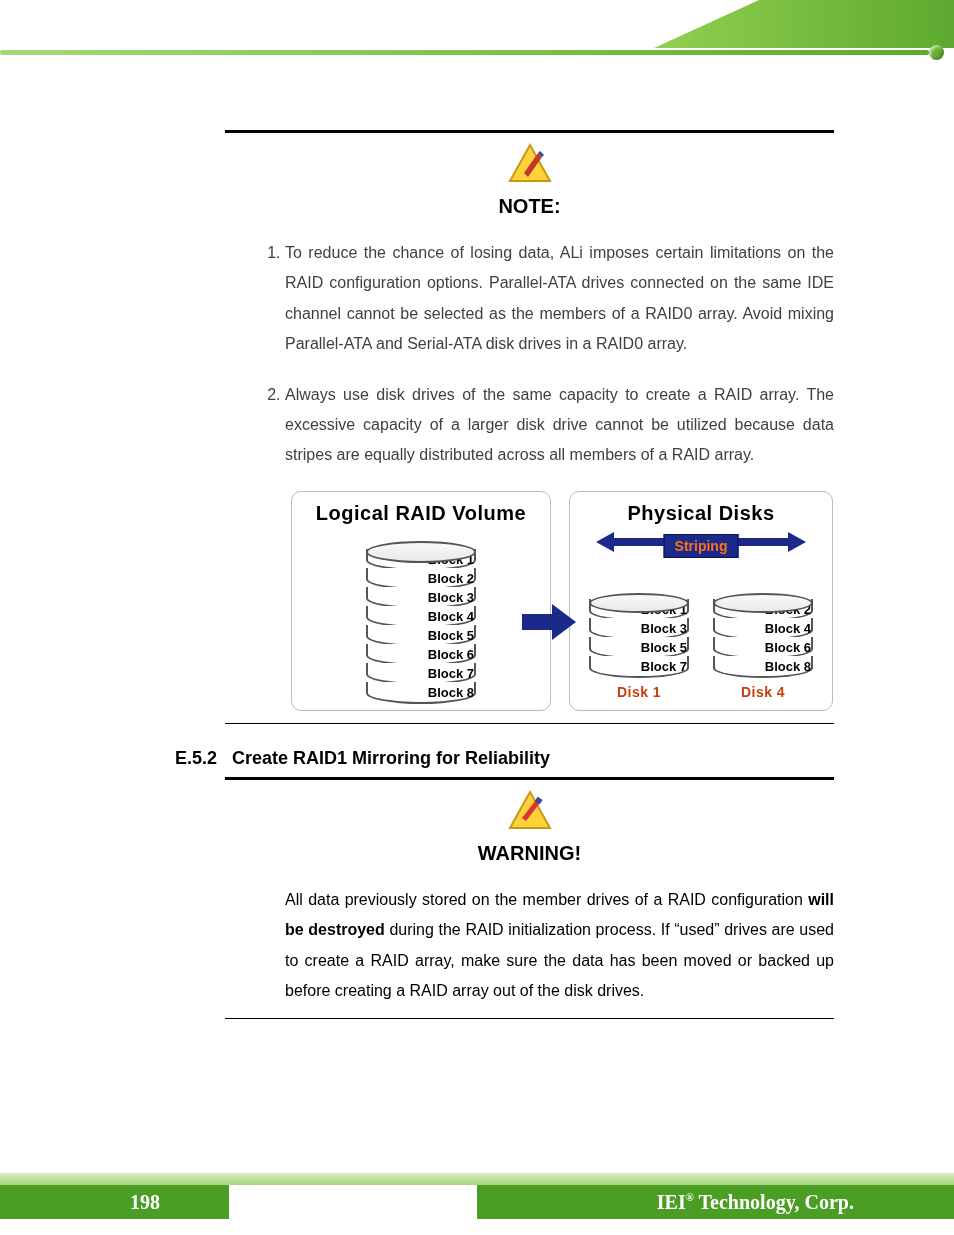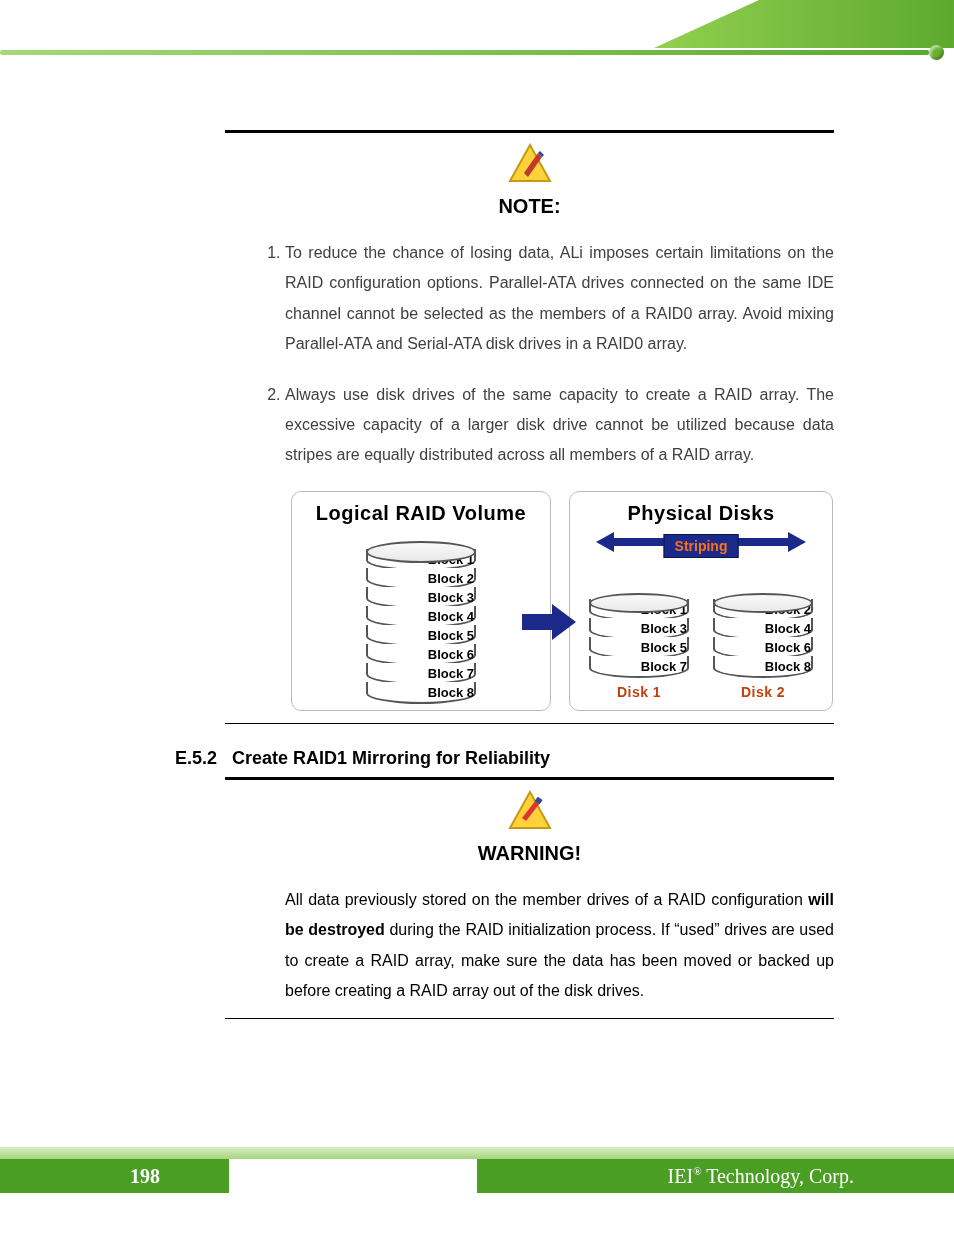--- a/index.html
+++ b/index.html
@@ -232,21 +232,21 @@
     color: #0a8a2a;
     font-weight: bold;
     font-size: 14px;
     margin-right: 18px;
   }
   .step-row .bold { font-weight: bold; }
 
   
   .footer {
     position: absolute;
-    left: 0; right: 0; bottom: 42px;
+    left: 0; right: 0; bottom: 16px;
     height: 46px;
     padding-left: 37px;
   }
   .footer-gradient {
     position: absolute;
     left: 0; right: 0; top: 0;
     height: 12px;
     background: linear-gradient(to bottom, #d7eec4, #a7d57c);
   }
   .footer-bar {
@@ -263,21 +263,21 @@
     font-size: 20px;
     font-family: "Times New Roman", serif;
     margin-left: 130px;
   }
   .footer-right {
     position: absolute;
     right: 100px;
     color: #fff;
     font-family: "Times New Roman", serif;
     font-size: 20px;
-    font-weight: normal;
+    font-weight: bold;
   }
   .footer-right sup { font-size: 11px; }
 </style>
 </head>
 <body>
 
 <div class="top-header">
   <div class="top-white-bar"></div>
   <div class="top-diagonal"></div>
   <div class="green-rule"></div>
@@ -344,21 +344,21 @@
           <div class="disk-label">Disk 1</div>
         </div>
         <div>
           <div class="cyl-stack small">
             <div class="cyl-top"></div>
             <div class="cyl-seg">Block 2</div>
             <div class="cyl-seg">Block 4</div>
             <div class="cyl-seg">Block 6</div>
             <div class="cyl-seg">Block 8</div>
           </div>
-          <div class="disk-label">Disk 2</div>
+          <div class="disk-label">Disk 4</div>
         </div>
       </div>
     </div>
   </div>
 
   <div class="callout-rule thin"></div>
 
   <div class="section-heading">
     <span>E.5.2</span>&nbsp;&nbsp;
     <span>Create RAID1 Mirroring for Reliability</span>

